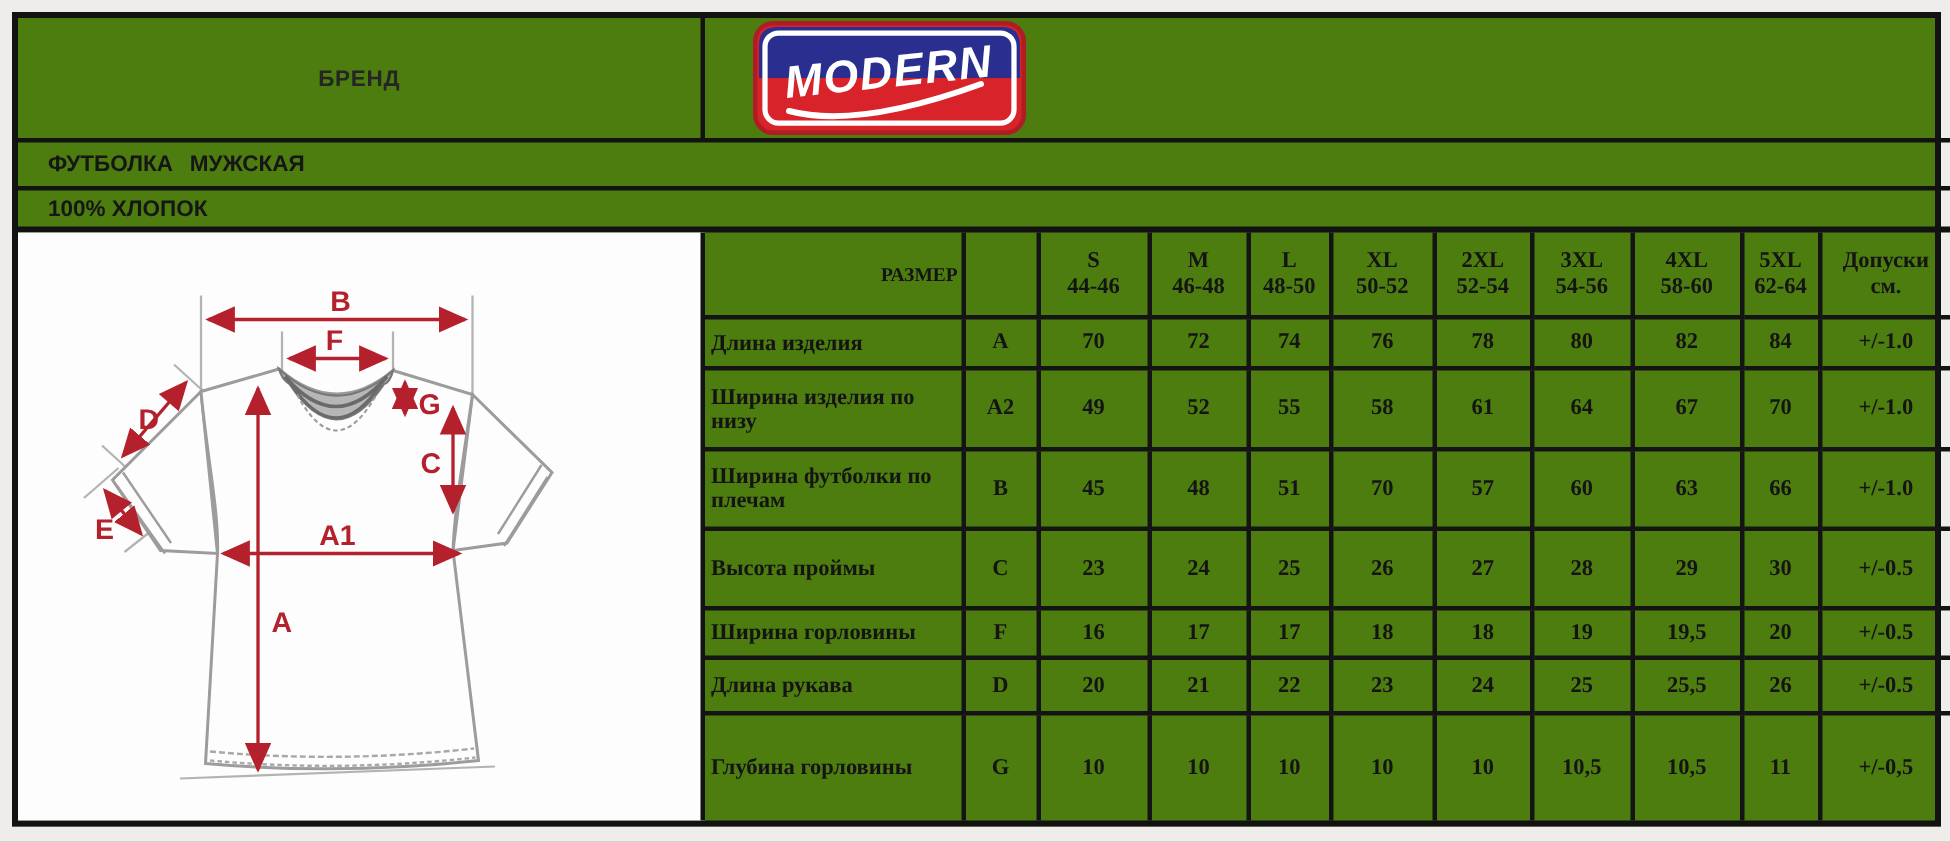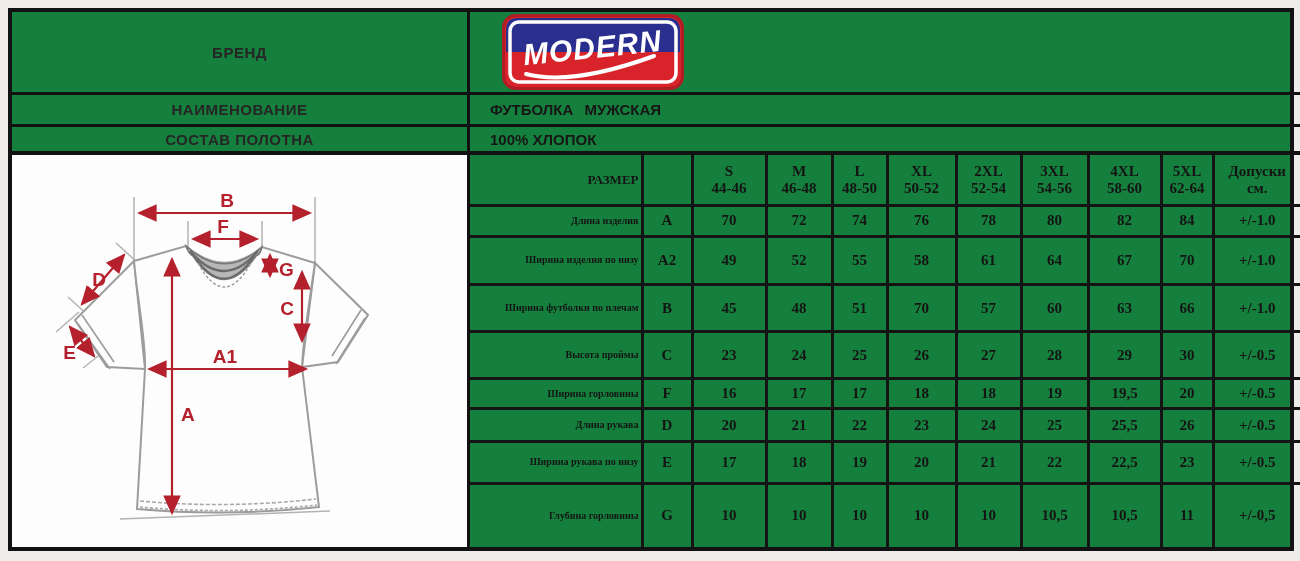--- a/index.html
+++ b/index.html
@@ -3,21 +3,21 @@
 <meta charset="utf-8">
 <style>
   html,body{margin:0;padding:0;background:#efedec;}
   *{box-sizing:border-box;}
   .stage{
     position:relative;width:1300px;height:561px;background:#efedec;
     font-family:"Liberation Sans",sans-serif;color:#1a1a1a;overflow:hidden;
   }
   .frame{
     position:absolute;left:8px;top:8px;width:1286px;height:543px;
-    background:#15803d;border:4px solid #121212;
+    background:#4d7c0f;border:4px solid #121212;
     display:grid;
     grid-template-rows:83px 32px 28px 1fr;
   }
   .toprow{display:grid;grid-template-columns:458px 1fr;border-bottom:3px solid #121212;}
   .toprow:nth-child(3){border-bottom:4px solid #121212;}
   .cell-label{
     border-right:3px solid #121212;display:flex;align-items:center;justify-content:center;
     font-weight:bold;font-size:15px;letter-spacing:.5px;color:#252525;
   }
   .cell-value{display:flex;align-items:center;font-weight:bold;font-size:15px;color:#161616;}
@@ -28,21 +28,21 @@
   .diagram-cell{border-right:3px solid #121212;position:relative;background:#fdfdfd;}
   .table-cell{min-height:0;}
   table.sizes{
     border-collapse:collapse;table-layout:fixed;width:100%;height:100%;
     font-family:"Liberation Serif",serif;font-weight:bold;color:#141414;
   }
   table.sizes td{
     border:3px solid #141414;text-align:center;vertical-align:middle;
     font-size:15px;padding:1px 2px;overflow:hidden;
   }
-  table.sizes td.lbl{text-align:right;padding-left:4px;font-size:10px;line-height:16px;}
+  table.sizes td.lbl{text-align:left;padding-left:4px;font-size:15px;line-height:16px;}
   table.sizes td.szh{font-size:15px;line-height:17px;}
   table.sizes td.corner{text-align:right;font-size:13px;}
   
   table.sizes tr td:first-child{border-left:0;}
   table.sizes tr td:last-child{border-right:0;margin-left:20px;}
   table.sizes tr:first-child td{border-top:0;}
   table.sizes tr:last-child td{border-bottom:0;font-family:Liberation Serif, serif;}
   svg text{font-family:"Liberation Sans",sans-serif;}
 </style>
 </head>
@@ -58,26 +58,24 @@
           <rect x="1.5" y="1.5" width="179" height="73" rx="12" fill="#d8232a" stroke="#b01c24" stroke-width="3"></rect>
           <path d="M4 38 L4 16 Q4 4 16 4 L166 4 Q178 4 178 16 L178 38 Z" fill="#2a2f8f"></path>
           <rect x="8" y="8" width="166" height="60" rx="9" fill="none" stroke="#ffffff" stroke-width="3.5"></rect>
           <text x="91" y="44" text-anchor="middle" font-size="30" font-style="italic" font-weight="bold" fill="#ffffff" letter-spacing="1" transform="rotate(-6 91 40)">MODERN</text>
           <path d="M24 60 Q 70 72 152 42" stroke="#ffffff" stroke-width="4" fill="none" stroke-linecap="round"></path>
         </svg>
       </div>
     </div>
 
     <div class="toprow">
-      <div class="cell-label">НАИМЕНОВАНИЕ</div>
       <div class="cell-value name-val">ФУТБОЛКА МУЖСКАЯ</div>
     </div>
 
     <div class="toprow">
-      <div class="cell-label">СОСТАВ ПОЛОТНА</div>
       <div class="cell-value fabric-val">100% ХЛОПОК</div>
     </div>
 
     <div class="mainrow">
       <div class="diagram-cell">
         <svg width="455" height="386" viewBox="0 0 455 386">
           <defs>
             <marker id="ah-e" markerWidth="10" markerHeight="8" refX="8" refY="4" orient="auto">
               <path d="M0,0 L9,4 L0,8 Z" fill="#b5202d"></path>
             </marker>
@@ -251,33 +249,20 @@
                 <td>20</td>
                 <td>21</td>
                 <td>22</td>
                 <td>23</td>
                 <td>24</td>
                 <td>25</td>
                 <td>25,5</td>
                 <td>26</td>
                 <td>+/-0.5</td>
               </tr>
-              <tr style="height:38px">
-                <td class="lbl">Ширина рукава по низу</td>
-                <td>E</td>
-                <td>17</td>
-                <td>18</td>
-                <td>19</td>
-                <td>20</td>
-                <td>21</td>
-                <td>22</td>
-                <td>22,5</td>
-                <td>23</td>
-                <td>+/-0.5</td>
-              </tr>
               <tr style="height:58px">
                 <td class="lbl">Глубина горловины</td>
                 <td>G</td>
                 <td>10</td>
                 <td>10</td>
                 <td>10</td>
                 <td>10</td>
                 <td>10</td>
                 <td>10,5</td>
                 <td>10,5</td>

